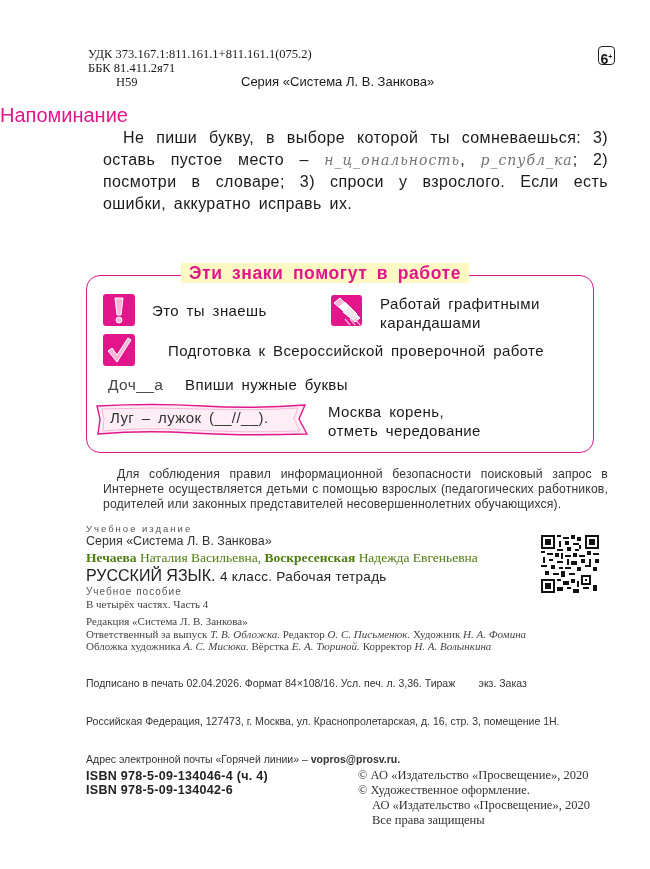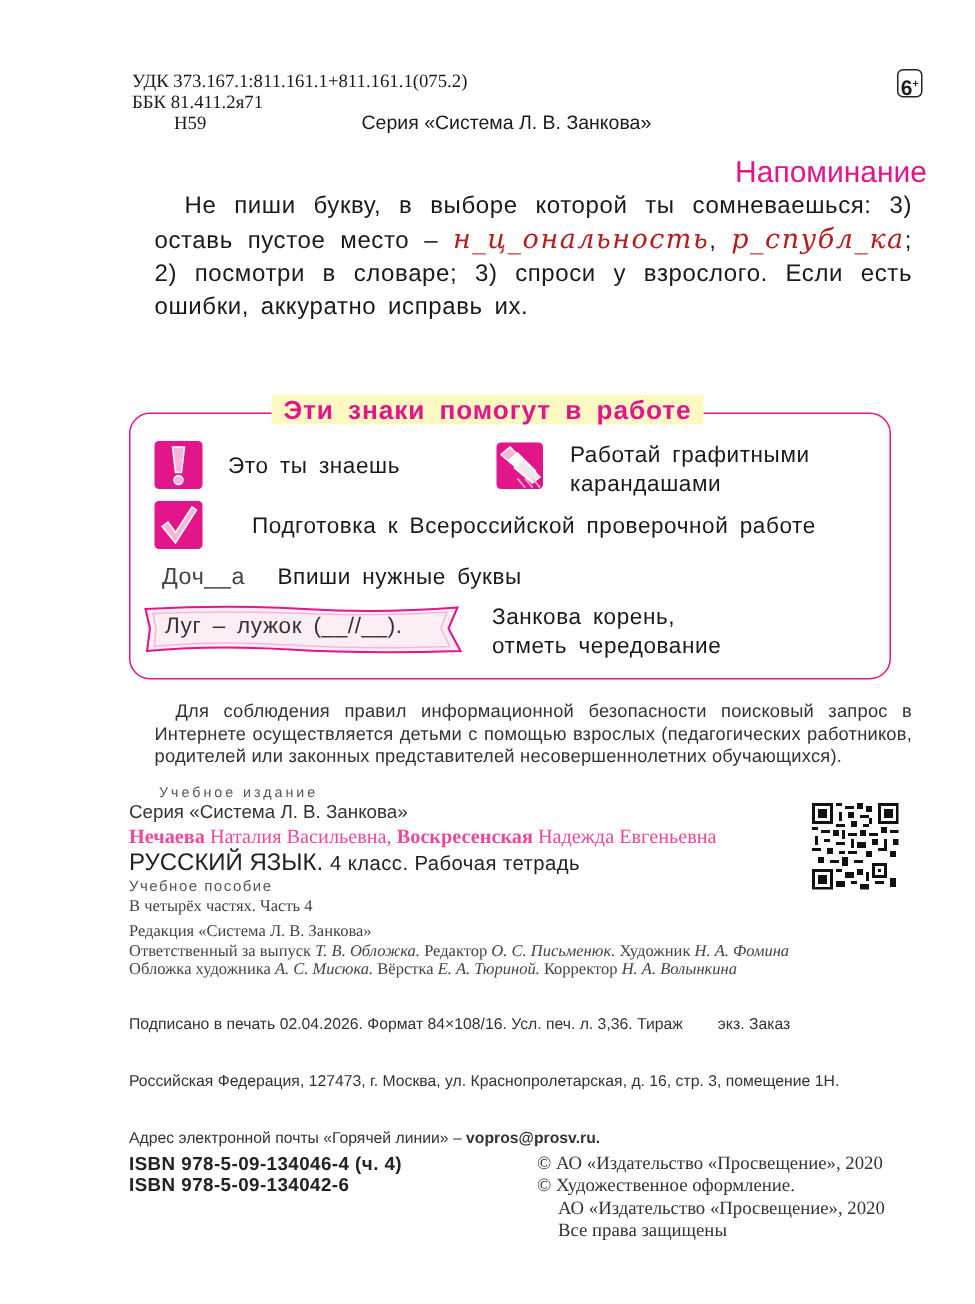--- a/index.html
+++ b/index.html
@@ -5,25 +5,25 @@
   html, body { margin: 0; padding: 0; background: #ffffff; }
   body { width: 650px; height: 869px; position: relative; overflow: hidden; color: #1a1a1a; }
   .abs { position: absolute; }
   .serif { font-family: "Liberation Serif", "DejaVu Serif", serif; }
   .sans { font-family: "Liberation Sans", "DejaVu Sans", sans-serif; }
 
   .udk { left: 88px; top: 47px; font-size: 12.5px; line-height: 14px; }
   .age-badge { left: 598px; top: 46px; width: 17px; height: 19px; border: 1.5px solid #222; border-radius: 4px; font-size: 14px; font-weight: bold; line-height: 19px; text-align: center; box-sizing: border-box; }
   .age-badge sup { font-size: 7px; vertical-align: 5px; }
 
-  .title-pink { left: 0; width: 618px; top: 104px; text-align: right; color: #e2168a; font-size: 20px; }
+  .title-pink { left: 0; width: 618px; top: 104px; text-align: left; color: #e2168a; font-size: 20px; }
   .reminder { left: 103px; top: 127px; width: 505px; font-size: 16px; line-height: 22px; letter-spacing: 0.4px; word-spacing: 3px; text-align: justify; }
   .reminder p { margin: 0; }
   .indent { text-indent: 20px; }
-  .cursive { font-family: "DejaVu Serif", serif; font-style: italic; font-size: 18px; letter-spacing: 1px; color: #b91c1c; }
+  .cursive { font-family: "DejaVu Serif", serif; font-style: italic; font-size: 14px; letter-spacing: 1px; color: #737373; }
 
   .signs-frame { left: 86px; top: 275px; width: 508px; height: 178px; border: 1.6px solid #e2168a; border-radius: 14px; box-sizing: border-box; }
   .signs-title { left: 0; width: 650px; top: 263px; text-align: center; }
   .signs-title span { background: #fef9c3; padding: 0 8px; color: #e2168a; font-weight: bold; font-size: 17.5px; letter-spacing: 0.6px; word-spacing: 4px; }
 
   .icon-box { width: 32px; height: 32px; background: #e2168a; border-radius: 3px; }
   .sign-text { font-size: 15px; line-height: 19px; letter-spacing: 0.4px; word-spacing: 3px; }
 
   .luga-box { left: 93px; top: 403px; width: 218px; height: 33px; }
   .luga-text { left: 110px; top: 409px; font-size: 15px; color: #333; letter-spacing: 0.4px; word-spacing: 3px; }
@@ -97,32 +97,32 @@
 
 <div class="abs sign-text sans" style="left:108px;top:375px;font-size:15.5px;color:#444;">Доч__а</div>
 <div class="abs sign-text sans" style="left:185px;top:375px;">Впиши нужные буквы</div>
 
 <svg class="abs luga-box" width="218" height="33" viewBox="0 0 218 33">
   <path d="M4 3 Q60 0 110 3 T212 2 L206 16 L214 31 Q150 33 100 30 T5 31 L7 16 Z" fill="#fdeef6" stroke="#e2168a" stroke-width="1.4"></path>
   <path d="M9 6 Q60 4 110 6 T205 5 L201 16 L207 28 Q150 30 100 27 T10 28 L11 16 Z" fill="none" stroke="#f7b6d9" stroke-width="1"></path>
 </svg>
 <div class="abs luga-text sans">Луг – лужок (__//__).</div>
 <div class="abs sign-text sans" style="left:328px;top:402px;">
-  <div>Занкова корень,</div>
+  <div>Москва корень,</div>
   <div>отметь чередование</div>
 </div>
 
 <div class="abs safety sans">
   <div class="indent">Для соблюдения правил информационной безопасности поисковый запрос в Интернете осуществляется детьми с помощью взрослых (педагогических работников, родителей или законных представителей несовершеннолетних обучающихся).</div>
 </div>
 
-<div class="abs imprint small-caps-label sans" style="top:523px;margin-left:20px;">Учебное издание</div>
+<div class="abs imprint small-caps-label sans" style="top:523px;">Учебное издание</div>
 <div class="abs imprint sans" style="top:534px;font-size:12.5px;color:#333;">Серия «Система Л. В. Занкова»</div>
 
-<div class="abs imprint serif" style="top:550px;font-size:13.5px;color:#ec4899;white-space:nowrap;">
+<div class="abs imprint serif" style="top:550px;font-size:13.5px;color:#4d7c0f;white-space:nowrap;">
   <b>Нечаева</b>
   <span>Наталия Васильевна,</span>
   <b>Воскресенская</b>
   <span>Надежда Евгеньевна</span>
 </div>
 
 <div class="abs imprint sans" style="top:567px;white-space:nowrap;color:#222;">
   <span style="font-size:16px;">РУССКИЙ ЯЗЫК.</span>
   <span style="font-size:13.5px;letter-spacing:0.3px;">4 класс. Рабочая тетрадь</span>
 </div>

